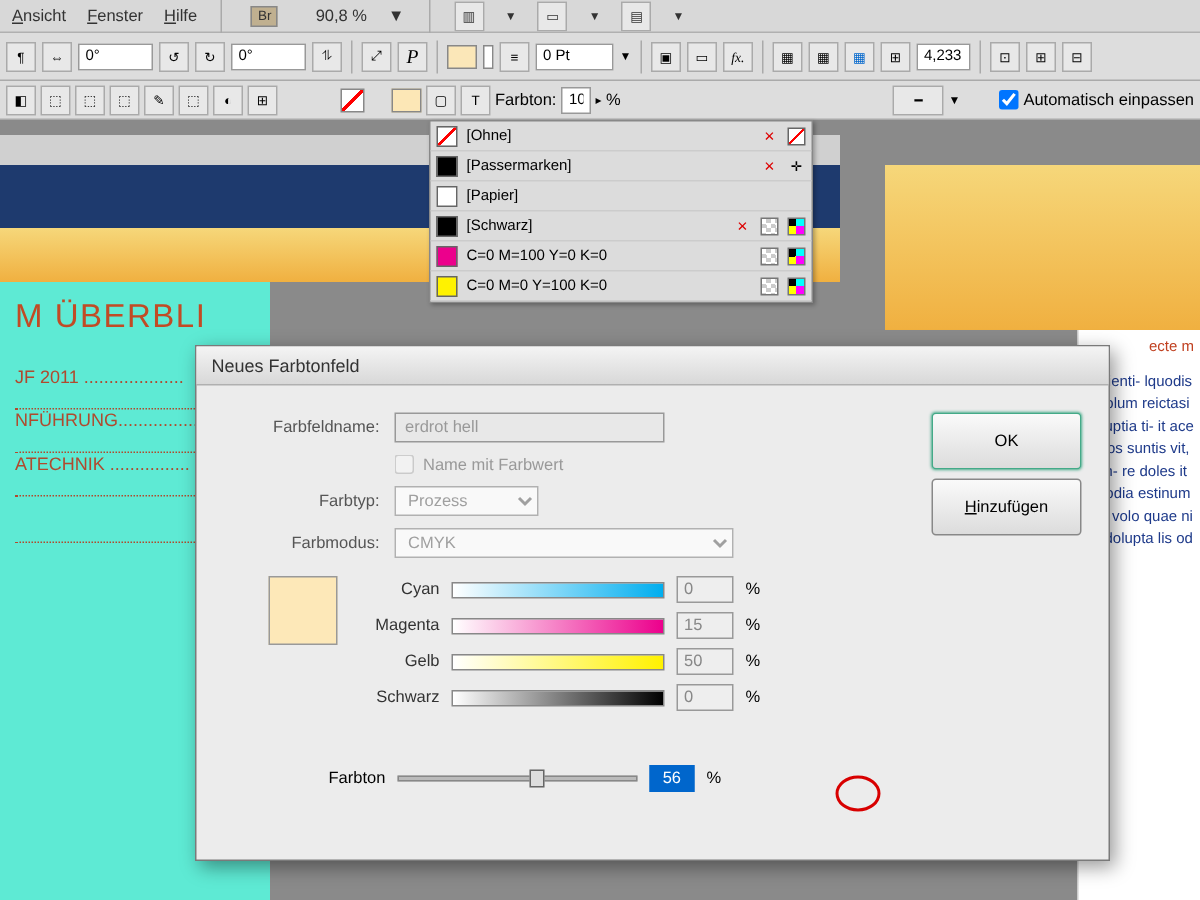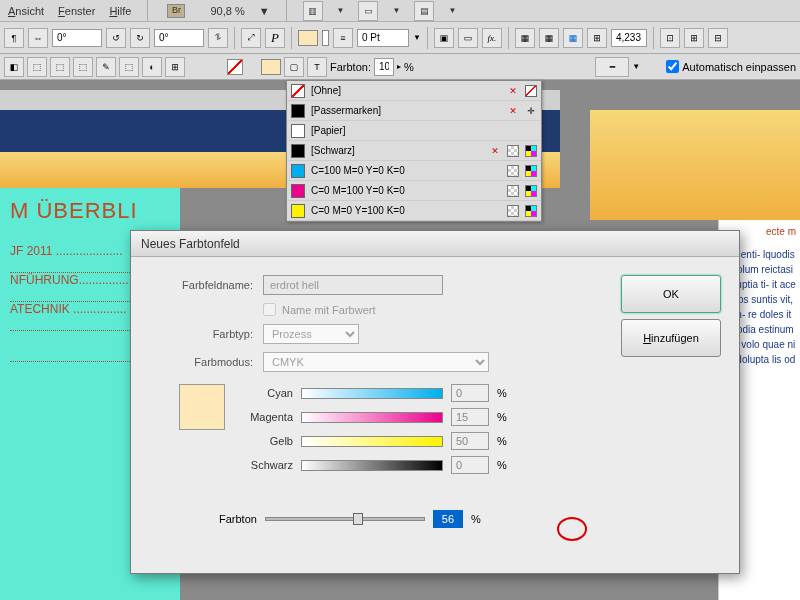--- a/index.html
+++ b/index.html
@@ -192,26 +192,20 @@
     <span class="sw-label">[Papier]</span>
   </div>
   <div class="swatch-row">
     <span class="sw-box" style="background:#000"></span>
     <span class="sw-label">[Schwarz]</span>
     <span class="ri" style="color:#d00">✕</span>
     <span class="grid-ico"></span>
     <span class="cmyk-ico"></span>
   </div>
   <div class="swatch-row">
-    <span class="sw-box" style="background:#00aeef"></span>
-    <span class="sw-label">C=100 M=0 Y=0 K=0</span>
-    <span class="grid-ico"></span>
-    <span class="cmyk-ico"></span>
-  </div>
-  <div class="swatch-row">
     <span class="sw-box" style="background:#ec008c"></span>
     <span class="sw-label">C=0 M=100 Y=0 K=0</span>
     <span class="grid-ico"></span>
     <span class="cmyk-ico"></span>
   </div>
   <div class="swatch-row">
     <span class="sw-box" style="background:#fff200"></span>
     <span class="sw-label">C=0 M=0 Y=100 K=0</span>
     <span class="grid-ico"></span>
     <span class="cmyk-ico"></span>

